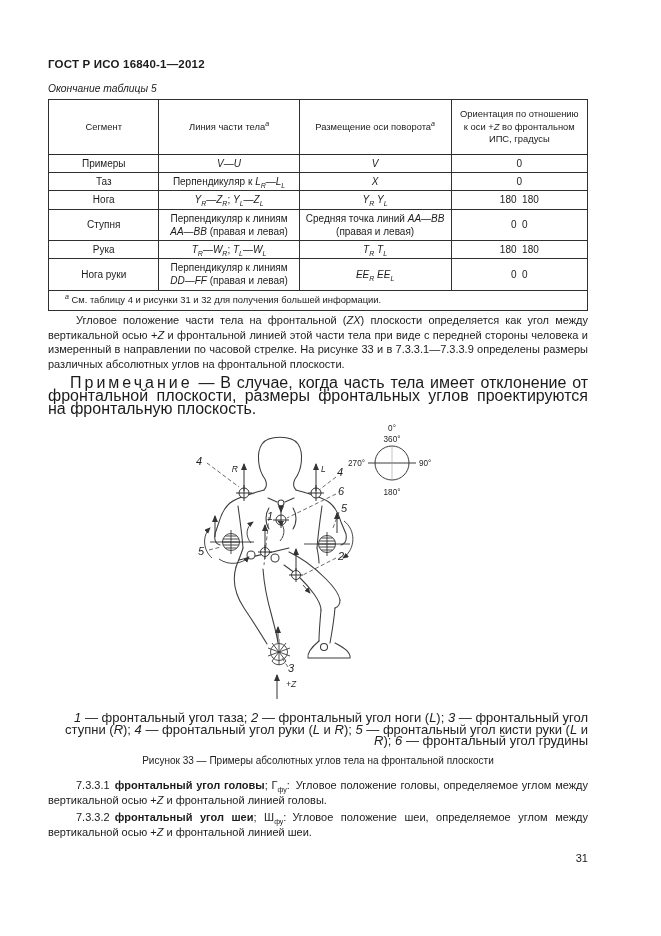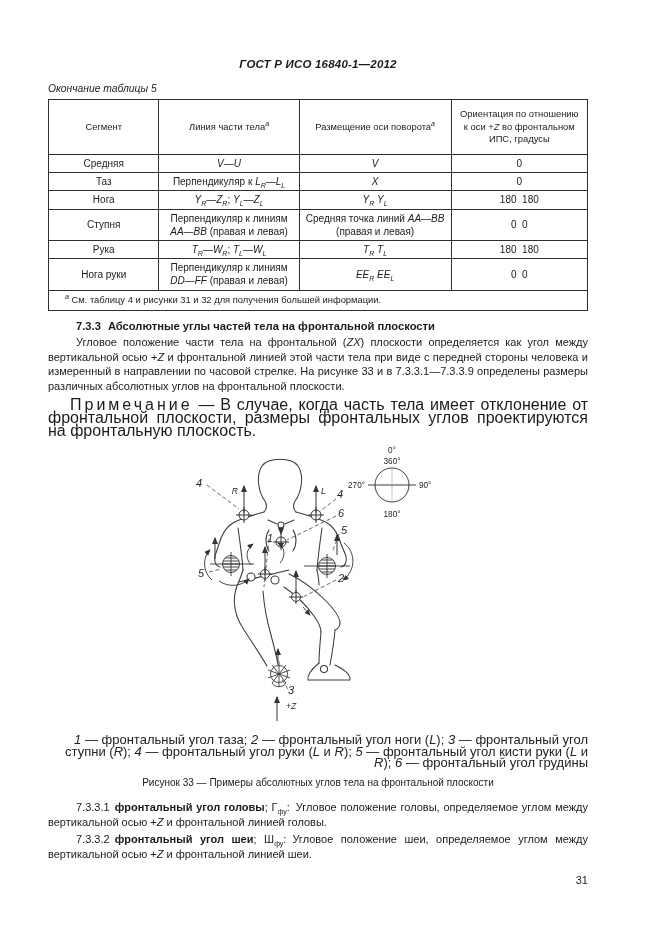--- a/index.html
+++ b/index.html
@@ -1,21 +1,21 @@
 <!DOCTYPE html>
 <html><head>
 <meta charset="utf-8">
 <style>
   html,body{margin:0;padding:0;background:#f2f2f2;}
   .page{
     width:661px;height:936px;background:#ffffff;margin:0 auto;position:relative;
     font-family:"Liberation Sans",sans-serif;color:#1b1b1b;overflow:hidden;
     box-sizing:border-box;padding:58px 73px 0 48px;
   }
-  .doc-header{text-align:center;font-weight:bold;font-size:11.5px;letter-spacing:.2px;font-style:italic;}
+  .doc-header{text-align:left;font-weight:bold;font-size:11.5px;letter-spacing:.2px;}
   .table-caption{font-style:italic;font-size:10.3px;margin:13px 0 5px 0;}
   table.seg{width:100%;border-collapse:collapse;table-layout:fixed;font-size:10px;border:1.5px solid #2a2a2a;}
   table.seg th,table.seg td{border:1px solid #2f2f2f;padding:2px 5px;text-align:center;vertical-align:middle;line-height:1.32;font-weight:normal;}
   table.seg th{font-size:9.4px;height:46px;padding:4px 7px;}
   table.seg thead th{border-bottom:1.6px solid #2a2a2a;}
   td.c1{text-align:left;padding-left:7px;}
   tr.r1{height:18px;} tr.r2{height:30px;}
   td.ws{white-space:pre-wrap;}
   .footnote-cell{text-align:left !important;font-size:9.4px;padding:3px 6px 4px 16px !important;}
   sub,sup{font-size:7px;line-height:0;}
@@ -54,21 +54,21 @@
     <thead>
       <tr>
         <th>Сегмент</th>
         <th><span>Линия части тела</span><sup style="font-style: italic;">а</sup></th>
         <th><span>Размещение оси поворота</span><sup style="font-style: italic;">а</sup></th>
         <th><span>Ориентация по отношению к оси +</span><span style="font-style: italic;">Z</span><span> во фронтальном ИПС, градусы</span></th>
       </tr>
     </thead>
     <tbody>
       <tr class="r1">
-        <td class="c1">Средняя</td>
+        <td class="c1">Примеры</td>
         <td><span style="font-style: italic;">V</span><span>—</span><span style="font-style: italic;">U</span></td>
         <td><span style="font-style: italic;">V</span></td>
         <td class="ws">0</td>
       </tr>
       <tr class="r1">
         <td class="c1">Таз</td>
         <td><span>Перпендикуляр к </span><span style="font-style: italic;">L</span><sub style="font-style: italic;">R</sub><span>—</span><span style="font-style: italic;">L</span><sub style="font-style: italic;">L</sub></td>
         <td><span style="font-style: italic;">X</span></td>
         <td class="ws">0</td>
       </tr>
@@ -95,23 +95,20 @@
         <td><span>Перпендикуляр к линиям </span><span style="font-style: italic;">DD</span><span>—</span><span style="font-style: italic;">FF</span><span> (правая и левая)</span></td>
         <td><span style="font-style: italic;">EE</span><sub style="font-style: italic;">R</sub><span> </span><span style="font-style: italic;">EE</span><sub style="font-style: italic;">L</sub></td>
         <td class="ws">0  0</td>
       </tr>
       <tr>
         <td class="footnote-cell" colspan="4"><sup style="font-style: italic;">а</sup><span> См. таблицу 4 и рисунки 31 и 32 для получения большей информации.</span></td>
       </tr>
     </tbody>
   </table>
 
-  <div class="sec-heading">
-    <span class="hnum">7.3.3</span><span>Абсолютные углы частей тела на фронтальной плоскости</span>
-  </div>
 
   <p class="para"><span>Угловое положение части тела на фронтальной (</span><span style="font-style: italic;">ZX</span><span>) плоскости определяется как угол между вертикальной осью +</span><span style="font-style: italic;">Z</span><span> и фронтальной линией этой части тела при виде с передней стороны человека и измеренный в направлении по часовой стрелке. На рисунке 33 и в 7.3.3.1—7.3.3.9 определены размеры различных абсолютных углов на фронтальной плоскости.</span></p>
 
   <p class="note">
     <span class="note-label">Примечание</span><span> — В случае, когда часть тела имеет отклонение от фронтальной плоскости, размеры фронтальных углов проектируются на фронтальную плоскость.</span>
   </p>
 
   <div class="figure-wrap">
     <svg width="560" height="284" viewBox="0 0 560 284">
       <defs>

